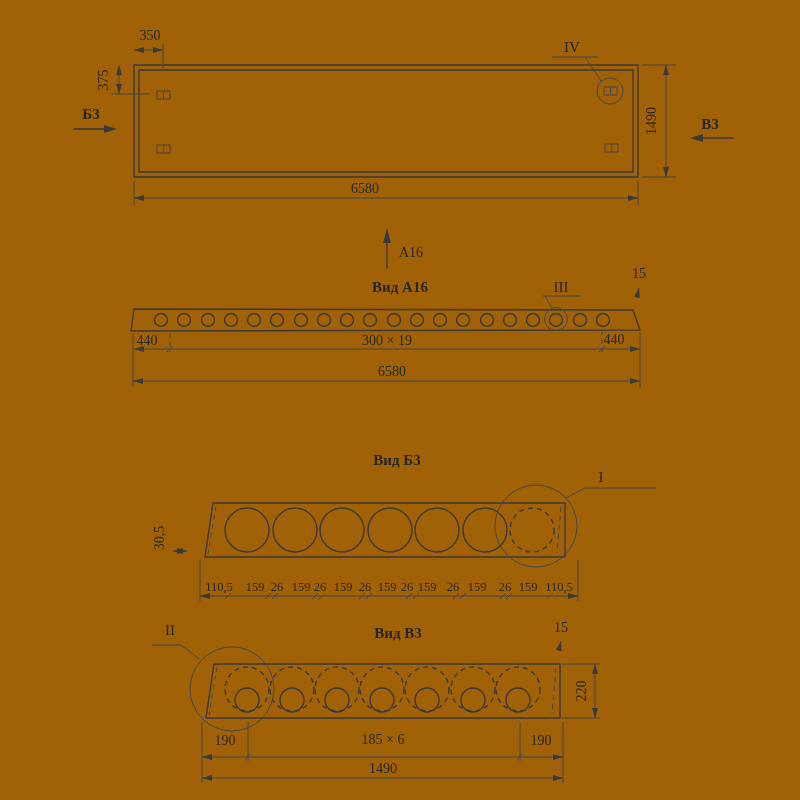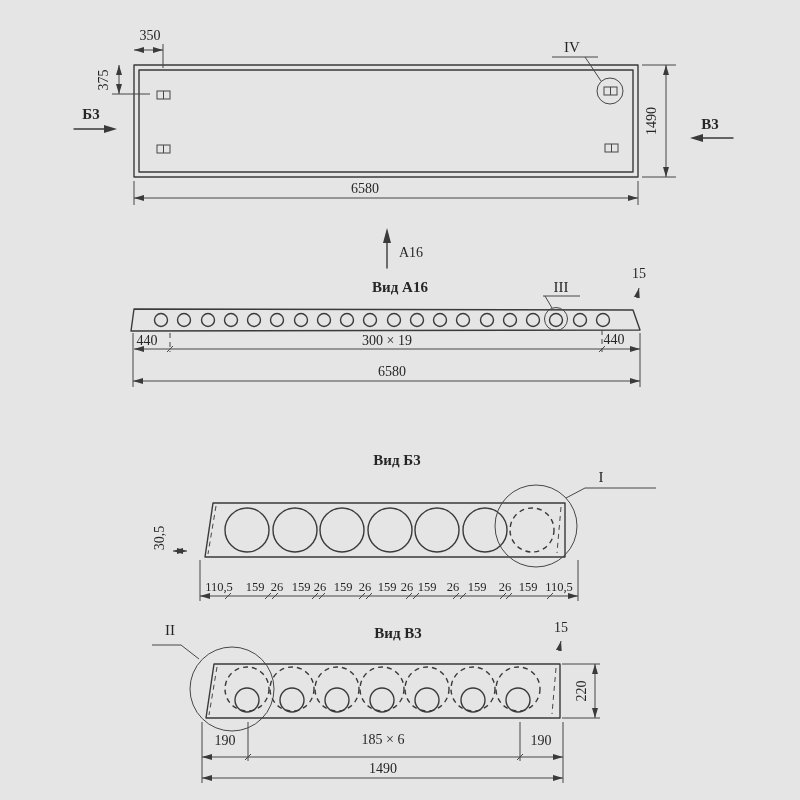--- a/index.html
+++ b/index.html
@@ -1,16 +1,16 @@
 <!DOCTYPE html>
 <html><head>
 <meta charset="utf-8">
 <style>
   html,body{margin:0;padding:0;background:#ffffff;}
-  .stage{position:relative;width:800px;height:800px;background:#e5e5e5;
+  .stage{position:relative;width:800px;height:800px;background:#a16207;
          font-family:"Liberation Serif","DejaVu Serif",serif;}
   svg{display:block;}
   text{fill:#262626;font-family:"Liberation Serif","DejaVu Serif",serif;}
   .ttl{font-weight:bold;font-size:15px;}
   .lbl{font-weight:bold;font-size:15px;}
   .rom{font-size:15px;}
   .dim{font-size:14px;}
   .dimsm{font-size:12.5px;}
   .ln{stroke:#3a3a3a;stroke-width:1.4;fill:none;stroke-linecap:round;stroke-linejoin:round;}
   .lnt{stroke:#474747;stroke-width:1;fill:none;}

